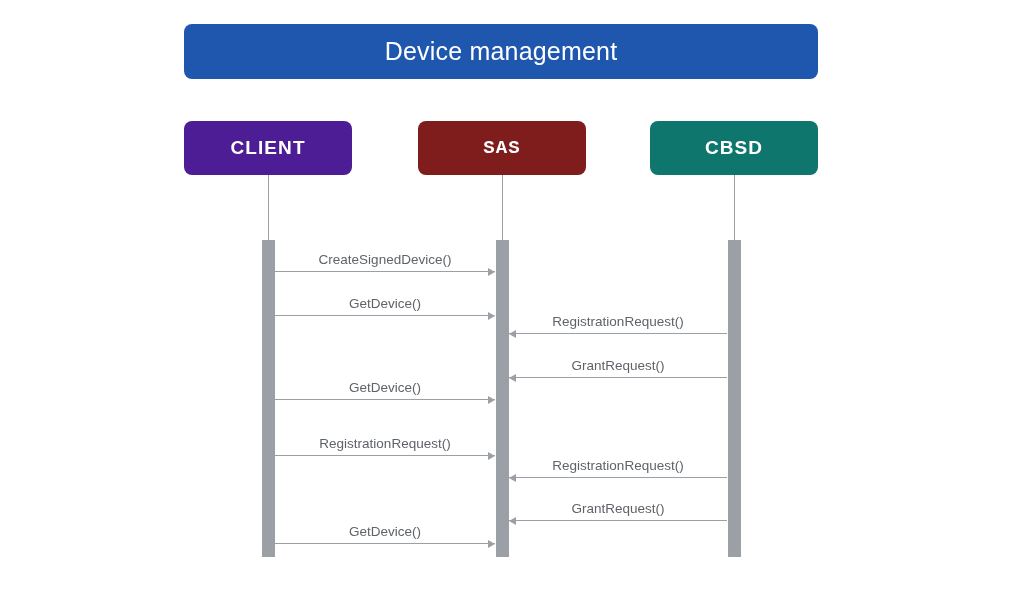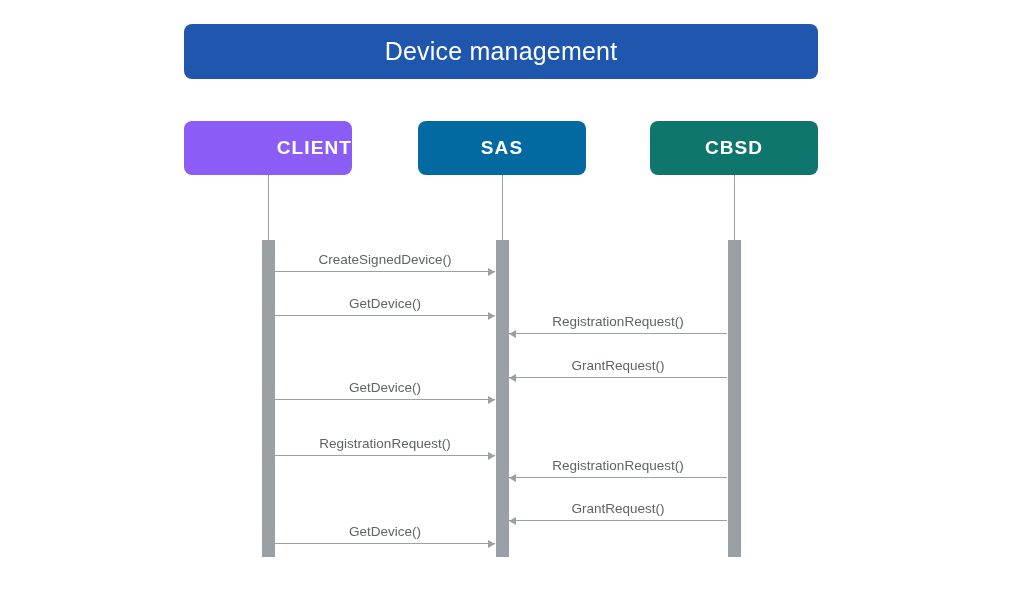--- a/index.html
+++ b/index.html
@@ -110,24 +110,24 @@
 </head>
 <body>
 
 <div id="diagram">
 
   <div class="title-banner" style="background: rgb(31, 87, 174);">
     <span>Device management</span>
   </div>
 
   <div id="actors-layer">
-      <div class="actor-box" style="left: 184px; background: #8b5cf6; justify-content: flex-end;">
+      <div class="actor-box" style="left: 184px; background: #4c1d95;">
         <span>CLIENT</span>
       </div>
-      <div class="actor-box" style="left: 418px; background: #0369a1;">
+      <div class="actor-box" style="left: 418px; background: #7f1d1d; font-family: Liberation Mono, monospace;">
         <span>SAS</span>
       </div>
       <div class="actor-box" style="left: 650px; background: #0f766e;">
         <span>CBSD</span>
       </div>
     </div>
   <div id="lifelines-layer">
       <div class="lifeline" style="left: 268px; top: 175px; height: 65px; background: rgb(154, 160, 166);"></div>
       <div class="lifeline" style="left: 502px; top: 175px; height: 65px; background: rgb(154, 160, 166);"></div>
       <div class="lifeline" style="left: 734px; top: 175px; height: 65px; background: rgb(154, 160, 166);"></div>

